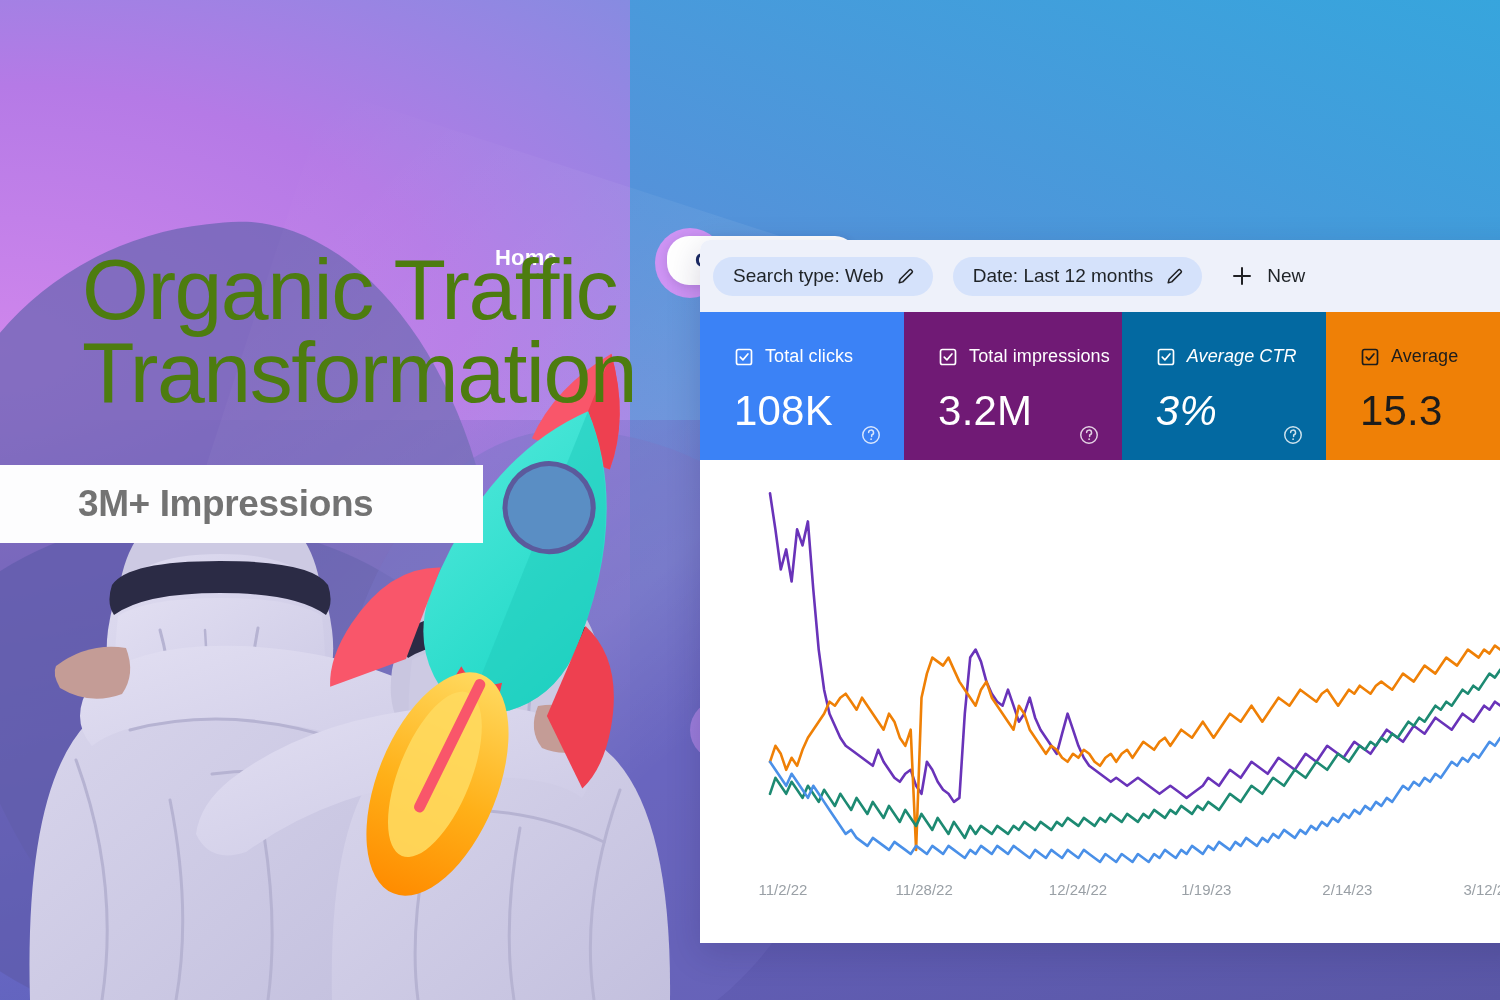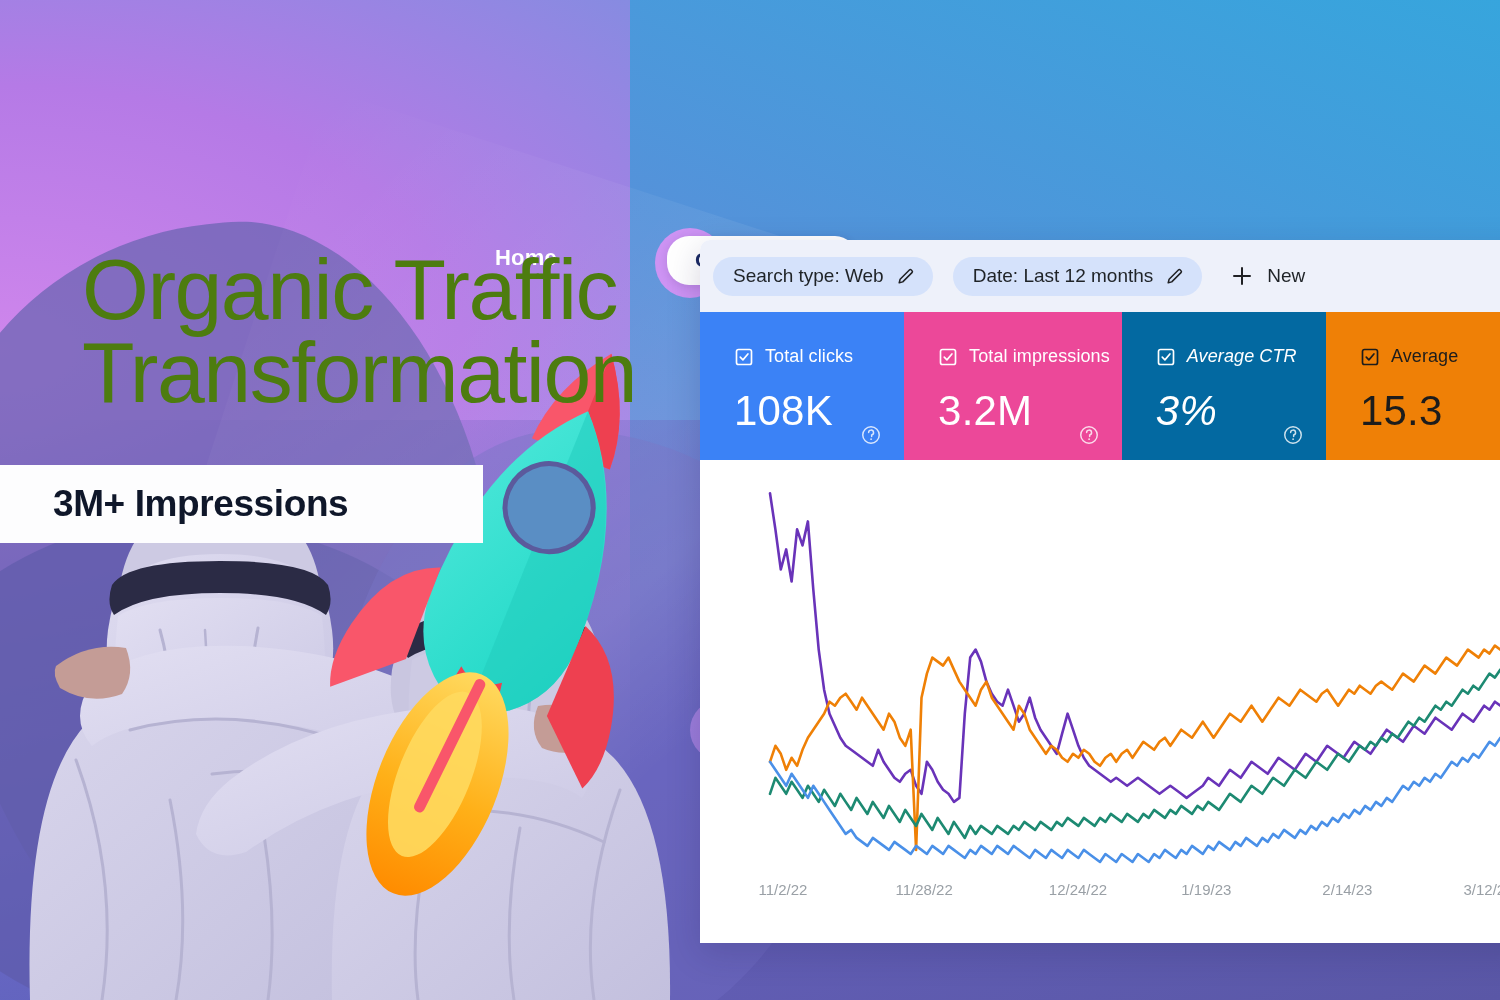--- a/index.html
+++ b/index.html
@@ -80,21 +80,21 @@
     font-size:86px; line-height:.97; font-weight:400;
     color:#4d7c0f; letter-spacing:-1.5px; white-space:pre-line;
     z-index:6;
   }
   .impressions-band {
     position:absolute; left:0; top:465px; width:483px; height:78px;
     background:#fdfdfe; z-index:7;
     display:flex; align-items:center;
   }
   .impressions-band span {
-    margin-left:53px; color:#0f172a;
+    margin-left:78px; color:#737373;
     font-size:37px; font-weight:800; letter-spacing:-.4px;text-align:center;
   }
 
   
   .illus { position:absolute; left:0; top:330px; width:720px; height:670px; z-index:5; }
   .illus svg { display:block; }
 
   
   .panel {
     position:absolute; left:700px; top:240px; width:830px; height:703px;
@@ -112,21 +112,21 @@
   }
   .chip-label { font-size:19px; color:#1f2327; font-weight:400; white-space:nowrap; }
   .pencil { width:19px; height:19px; flex:none; }
   .new-btn { display:flex; align-items:center; gap:13px; margin-left:8px; cursor:pointer; }
   .plus { width:24px; height:24px; flex:none; }
   .new-label { font-size:19px; color:#1f2327; font-weight:500; }
 
   .cards { display:flex; height:148px; }
   .card { position:relative; flex:1 1 0; padding:34px 12px 0 34px; cursor:pointer; }
   .card.clicks { background:#3b82f6; }
-  .card.impressions { background:#ec4899; }
+  .card.impressions { background:#701a75; }
   .card.ctr { background:#0369a1;font-style:italic; }
   .card.position { background:#ef8006; }
   .card-head { display:flex; align-items:center; gap:11px; }
   .cb { width:20px; height:20px; flex:none; }
   .card-label { font-size:18px; font-weight:500; letter-spacing:.1px; white-space:nowrap; }
   .card-value { margin-top:20px; font-size:42px; font-weight:400; letter-spacing:.2px; white-space:nowrap; }
   .card.clicks .card-label, .card.clicks .card-value,
   .card.impressions .card-label, .card.impressions .card-value,
   .card.ctr .card-label, .card.ctr .card-value { color:#fff; }
   .card.position .card-label, .card.position .card-value { color:#1c1c1c; }

